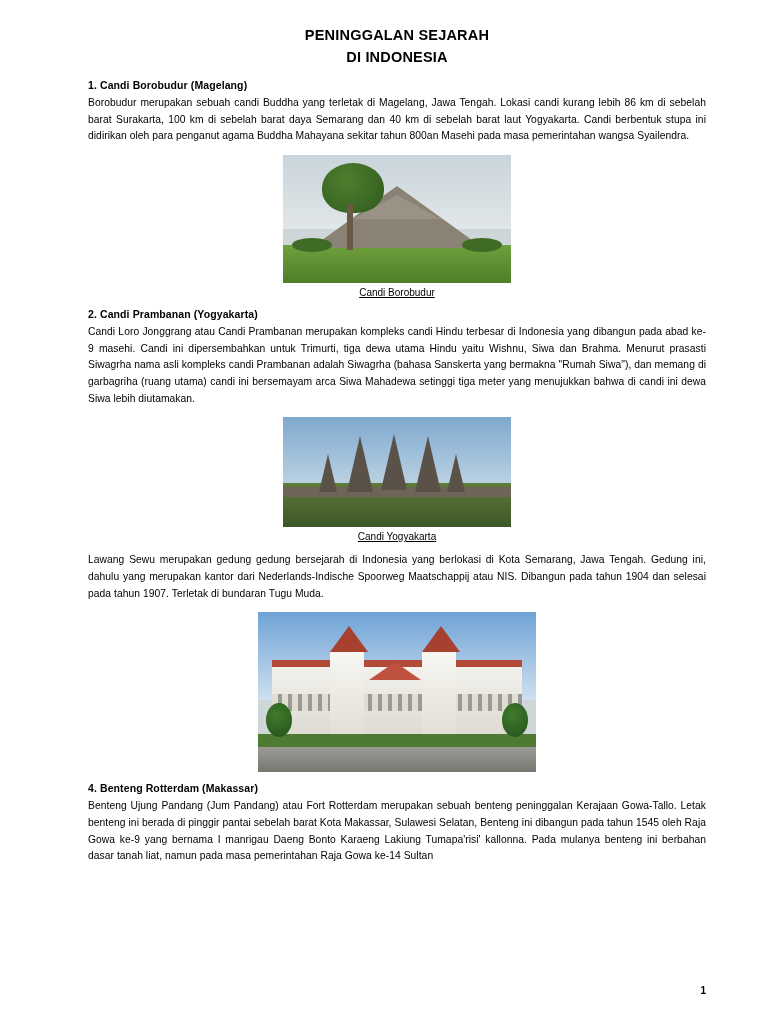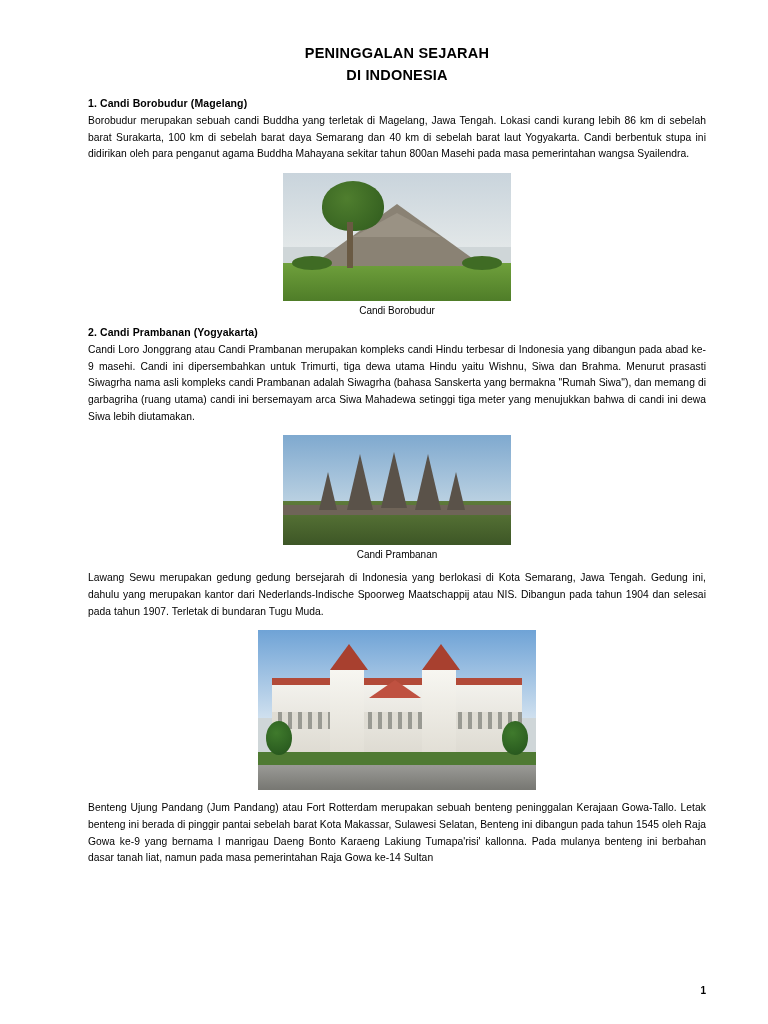--- a/index.html
+++ b/index.html
@@ -12,21 +12,21 @@
     height: 1024px;
     font-family: "Liberation Sans", sans-serif;
     color: #000000;
     overflow: hidden;
     position: relative;
   }
   .page {
     width: 768px;
     height: 1024px;
     box-sizing: border-box;
-    padding: 36px 62px 20px 88px;
+    padding: 18px 62px 20px 88px;
     position: relative;
   }
   .doc-title {
     text-align: center;
     font-size: 14.5px;
     font-weight: bold;
     line-height: 1.55;
     letter-spacing: 0.2px;
     margin: 6px 0 0 0;
   }
@@ -43,20 +43,21 @@
     font-size: 10.3px;
     line-height: 1.62;
     text-align: justify;
     margin: 0;
     letter-spacing: 0.05px;
   }
 
   .figure {
     margin: 10px auto 0 auto;
     text-align: center;
+    text-decoration: underline;
   }
   .figure-caption {
     font-size: 10px;
     margin-top: 4px;
     text-align: center;
   }
 
   
   .img-frame {
     display: block;
@@ -219,21 +220,21 @@
       <div class="img-frame prambanan">
         <div class="sky-p"></div>
         <div class="ground-p"></div>
         <div class="stone-wall"></div>
         <div class="temple small" style="left:16%"></div>
         <div class="temple" style="left:28%"></div>
         <div class="temple" style="left:43%;bottom:34%"></div>
         <div class="temple" style="left:58%"></div>
         <div class="temple small" style="left:72%"></div>
       </div>
-      <div class="figure-caption">Candi Prambanan</div>
+      <div class="figure-caption">Candi Yogyakarta</div>
     </div>
   </div>
 
   <div class="section">
     <p class="section-body">Lawang Sewu merupakan gedung gedung bersejarah di Indonesia yang berlokasi di Kota Semarang, Jawa Tengah. Gedung ini, dahulu yang merupakan kantor dari Nederlands-Indische Spoorweg Maatschappij atau NIS. Dibangun pada tahun 1904 dan selesai pada tahun 1907. Terletak di bundaran Tugu Muda.</p>
     <div class="figure">
       <div class="img-frame lawang">
         <div class="sky-l"></div>
         <div class="lawn-l"></div>
         <div class="road-l"></div>
@@ -245,17 +246,18 @@
         <div class="tower-l right"></div>
         <div class="dome-l" style="left:26%;bottom:75%"></div>
         <div class="dome-l" style="left:59%;bottom:75%"></div>
         <div class="tree-l" style="left:3%"></div>
         <div class="tree-l" style="right:3%"></div>
       </div>
     </div>
   </div>
 
   <div class="section">
+    <p class="section-heading">4. Benteng Rotterdam (Makassar)</p>
     <p class="section-body">Benteng Ujung Pandang (Jum Pandang) atau Fort Rotterdam merupakan sebuah benteng peninggalan Kerajaan Gowa-Tallo. Letak benteng ini berada di pinggir pantai sebelah barat Kota Makassar, Sulawesi Selatan, Benteng ini dibangun pada tahun 1545 oleh Raja Gowa ke-9 yang bernama I manrigau Daeng Bonto Karaeng Lakiung Tumapa'risi' kallonna. Pada mulanya benteng ini berbahan dasar tanah liat, namun pada masa pemerintahan Raja Gowa ke-14 Sultan</p>
   </div>
 
   <div class="page-number">1</div>
 </div>
 
 </body></html>

